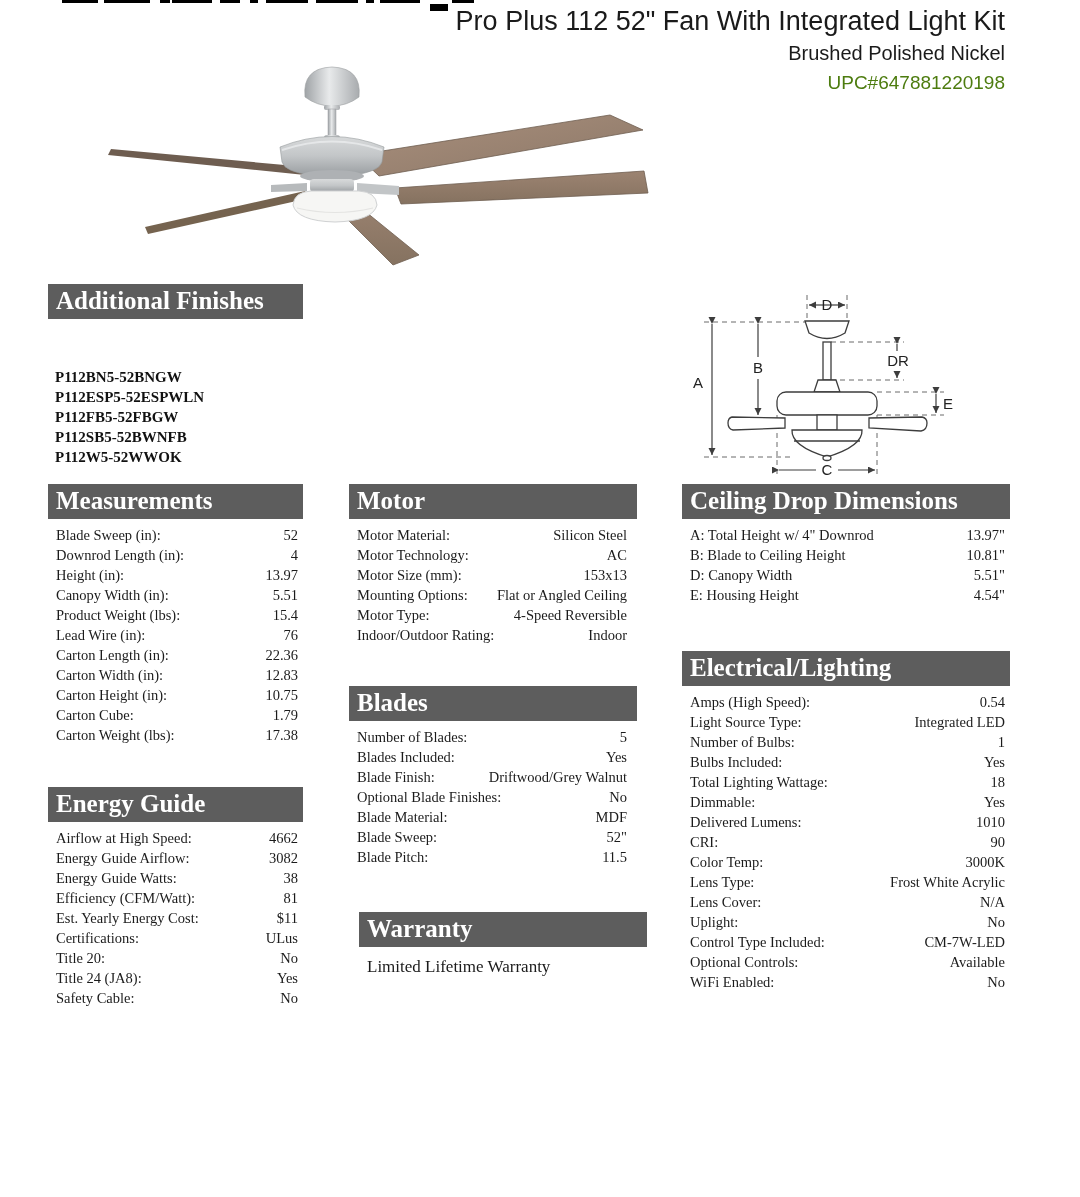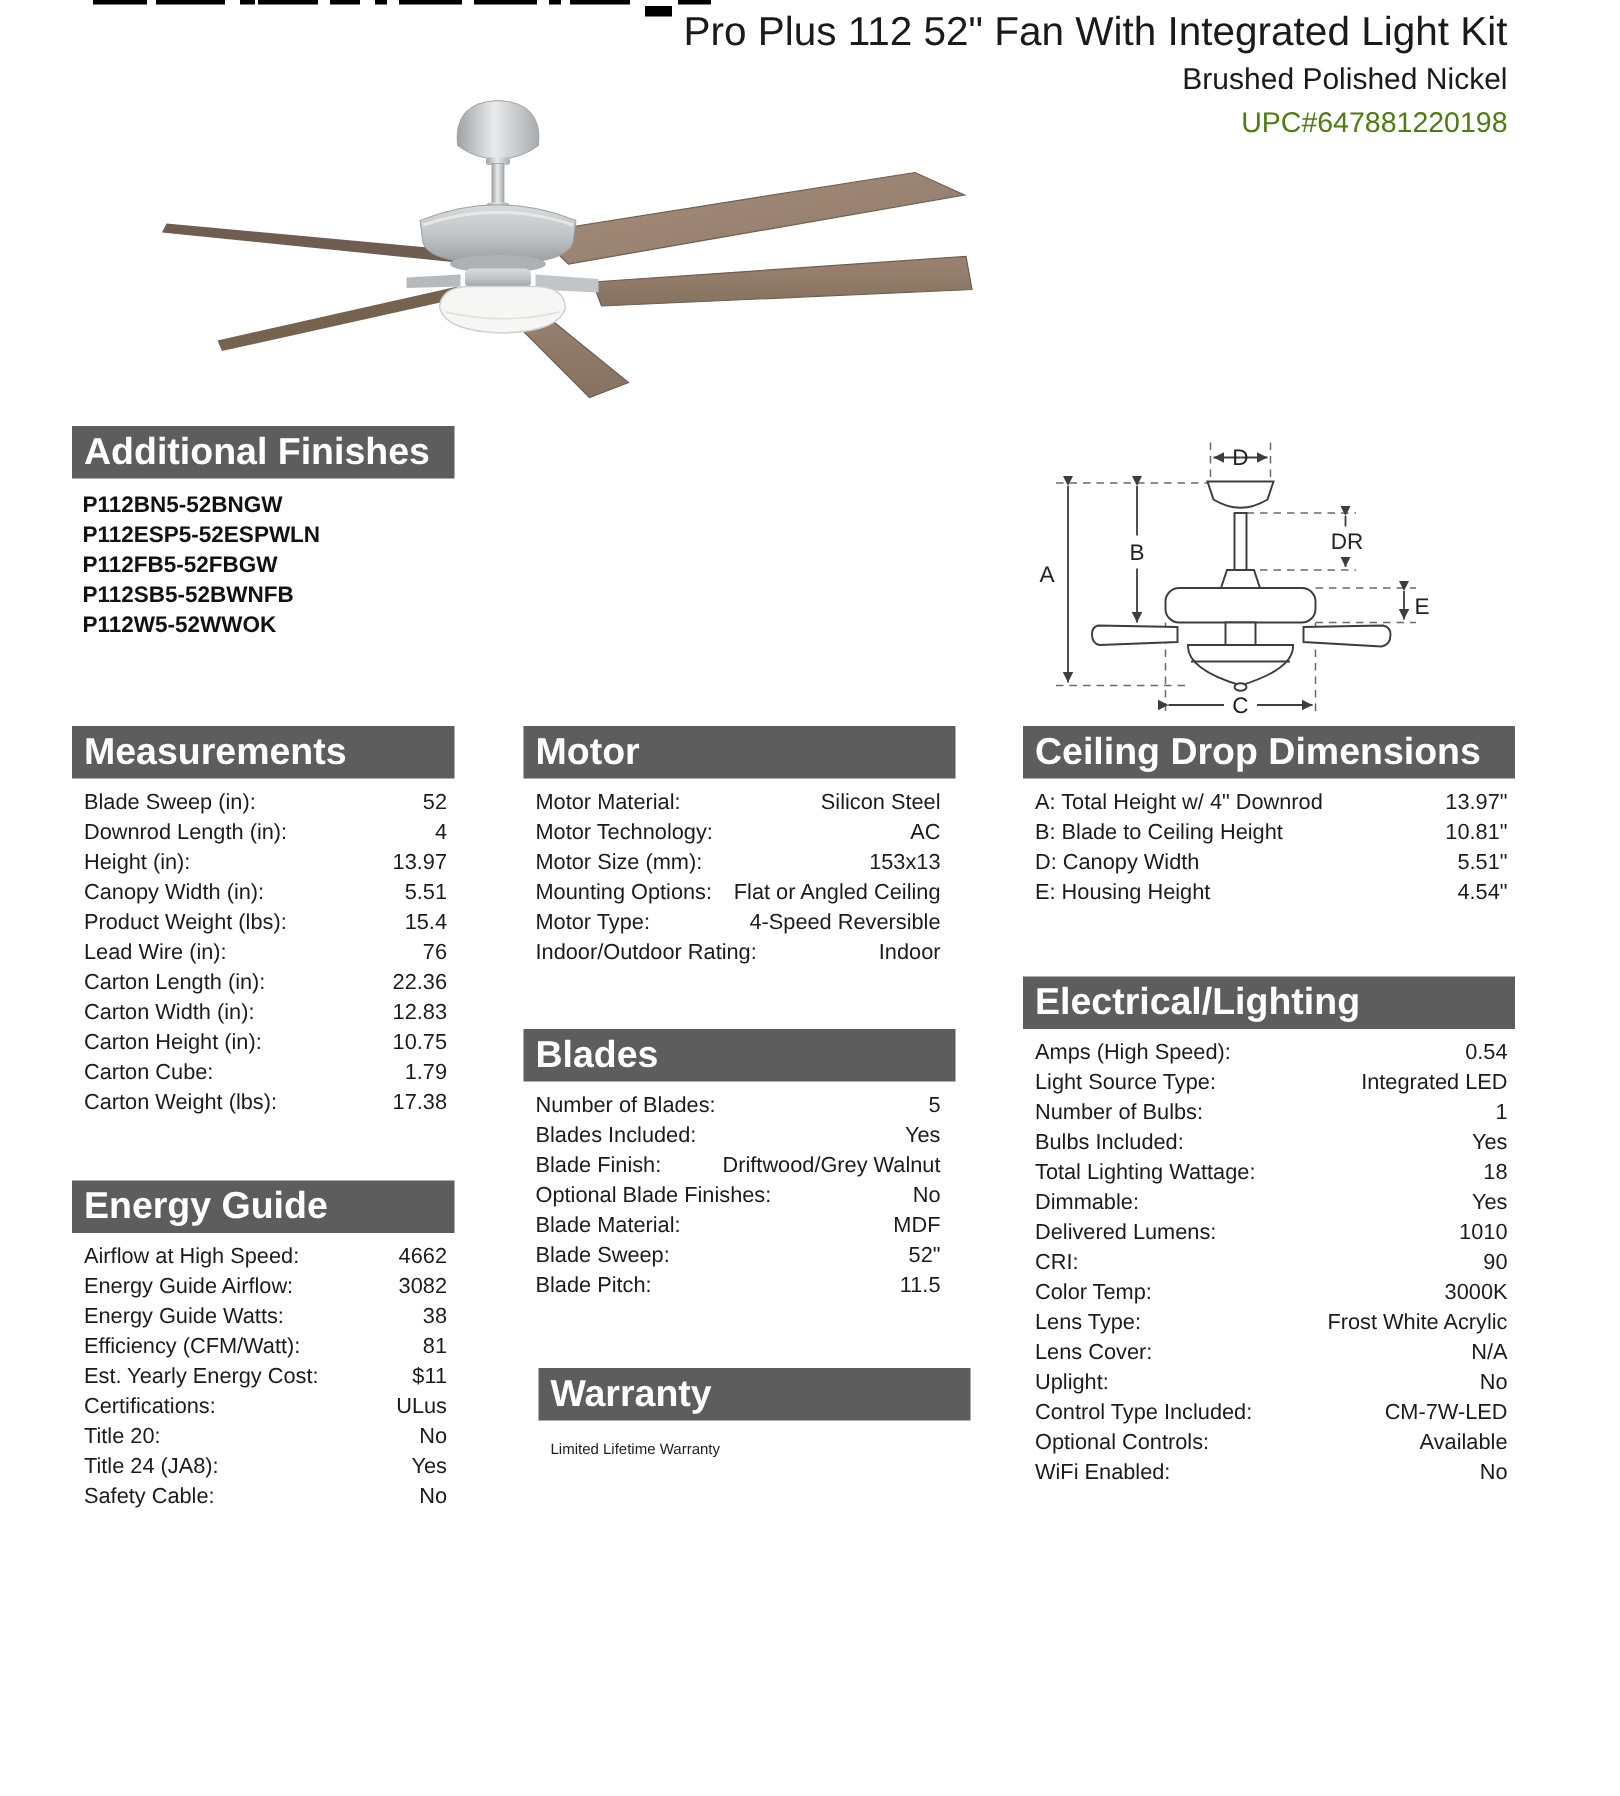--- a/index.html
+++ b/index.html
@@ -11,34 +11,34 @@
   .logo-cutoff i { position:absolute; top:0; height:3px; background:#000; display:block; }
   .logo-cutoff .blob { top:4px; height:7px; }
 
   
   .doc-header { position:absolute; top:5px; right:75px; text-align:right; }
   .doc-title { font-size:27px; line-height:1.25; color:#1a1a1a; }
   .doc-subtitle { font-size:20px; margin-top:3px; color:#1a1a1a; }
   .doc-upc { font-size:19px; margin-top:7px; color:#4d7c0f; }
 
   
-  .section { position:absolute; }
+  .section { position:absolute;font-family:Liberation Serif, serif; }
   .bar { height:35px; background:var(--bar-color,#5d5d5d); color:#fff; font-weight:bold;
          font-size:25px; line-height:34px; padding-left:8px; white-space:nowrap; overflow:hidden; }
   .rows { padding-top:6px; }
   .row { display:flex; justify-content:space-between; gap:6px; font-size:14.5px;
          line-height:20px; padding:0 5px 0 8px; }
   .row .lbl { white-space:nowrap;text-align:right; }
   .row .val { white-space:nowrap; }
   .col-mid .row { padding-right:10px; }
 
-  .finishes { padding:8px 0 0 7px; }
+  .finishes { padding:8px 0 0 7px;margin-top:40px; }
   .finish-item { font-weight:bold; font-size:15px; line-height:20px; color:#111; }
 
-  .warranty-text { font-size:10px; line-height:20px; padding:10px 0 0 8px; }
+  .warranty-text { font-size:17px; line-height:20px; padding:10px 0 0 8px; }
 
   .fan-photo { position:absolute; left:95px; top:55px; }
   .drop-diagram { position:absolute; left:688px; top:283px; }
   .dim-label { font-size:15px; fill:#222; font-family:"Liberation Sans","DejaVu Sans",sans-serif; }
 </style>
 </head>
 <body>
 
 <div class="page">
 

